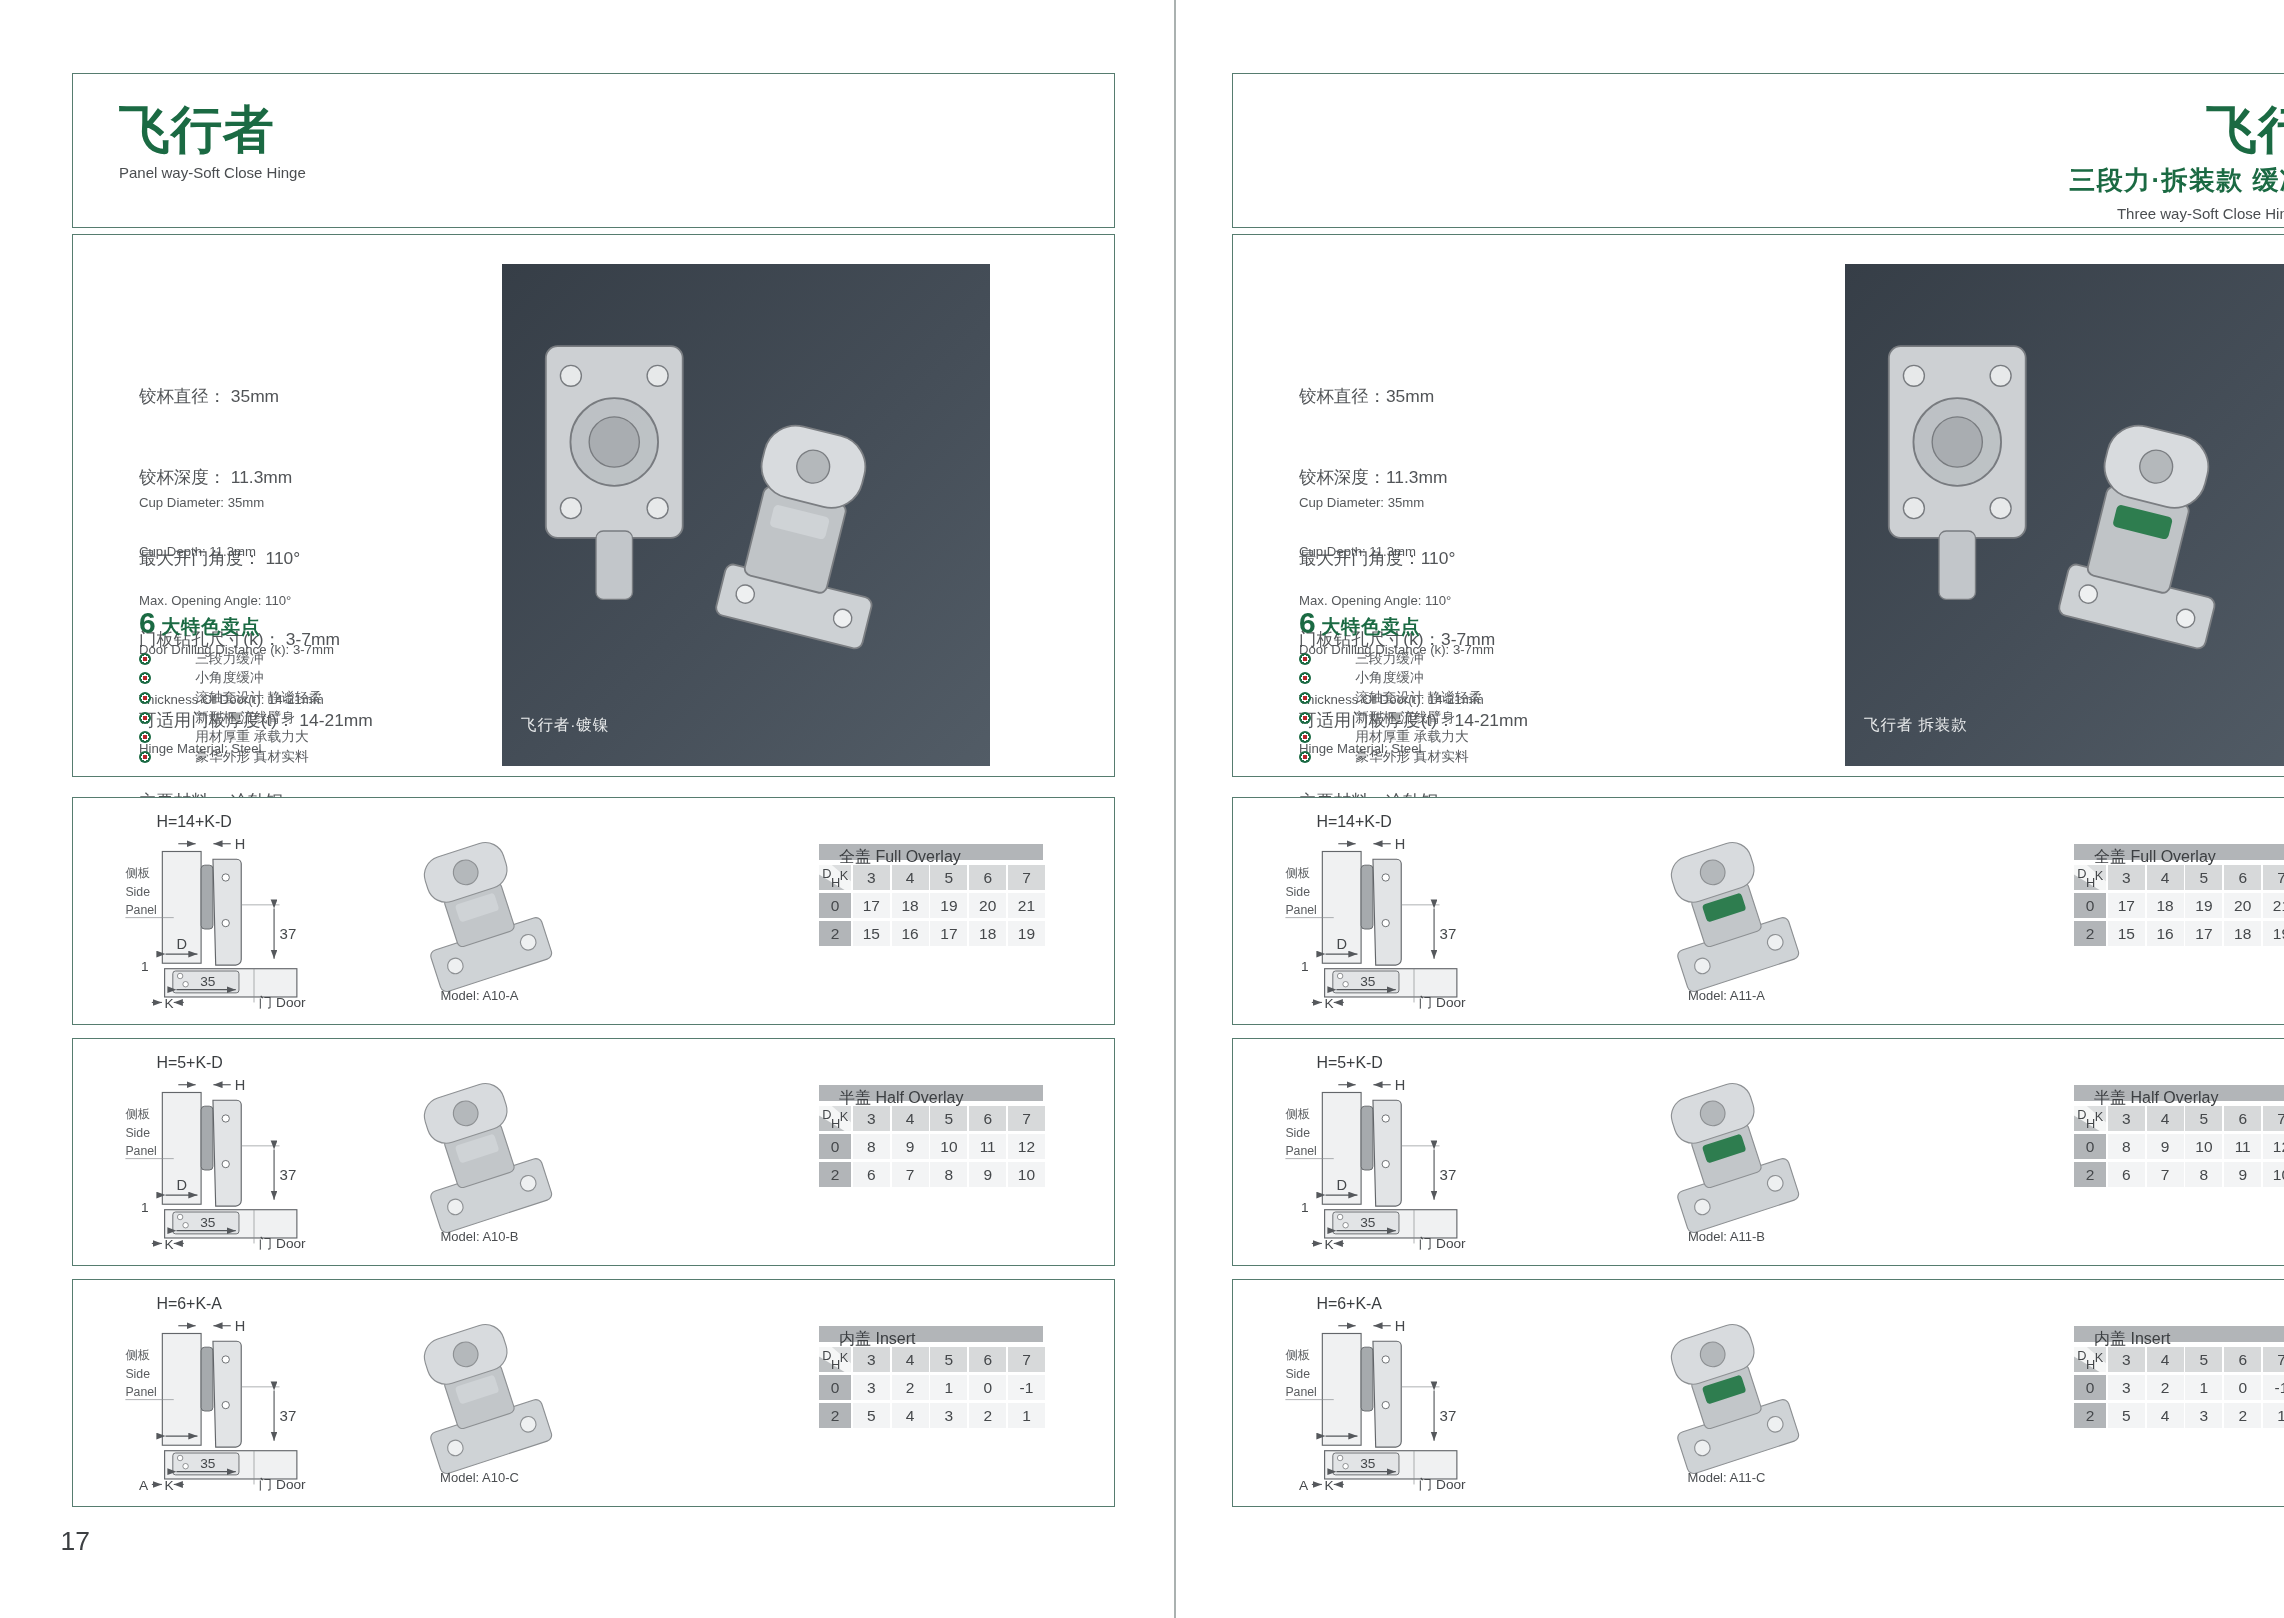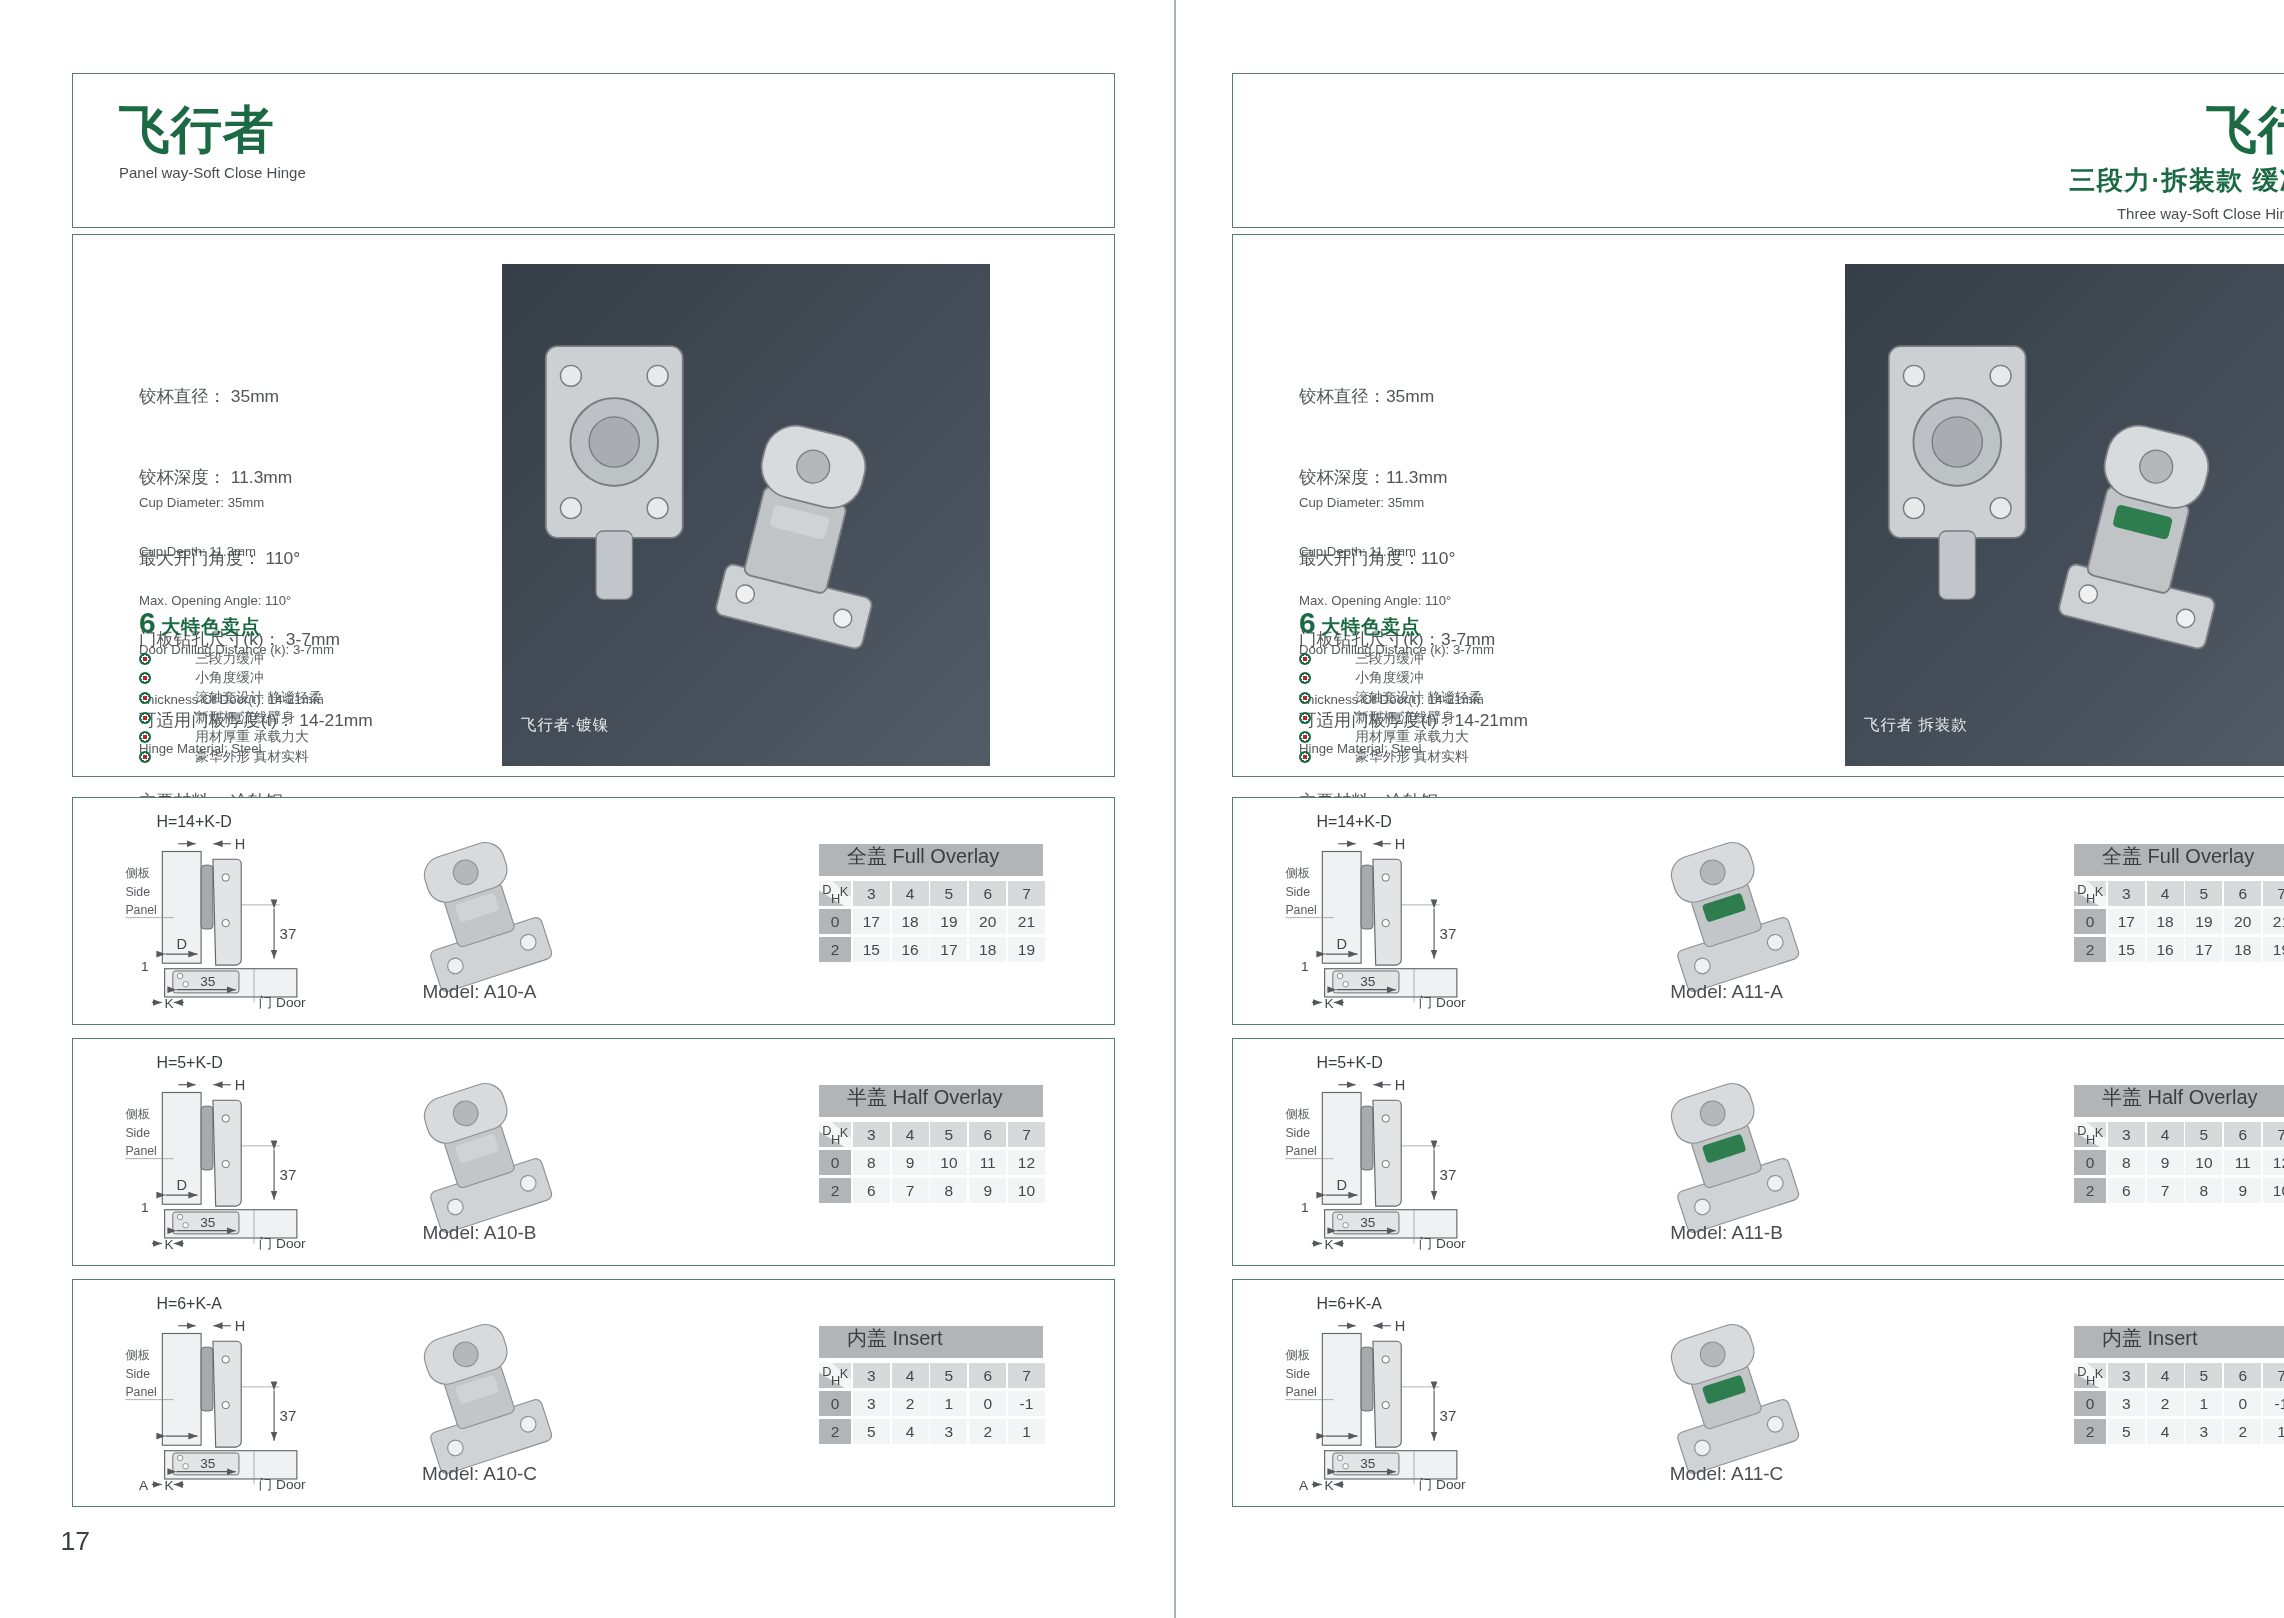--- a/index.html
+++ b/index.html
@@ -37,28 +37,28 @@
     background:linear-gradient(135deg,#363e47 0%,#454e58 55%,#525c66 100%);}
   .page--left .photo{right:124px;}
   .page--right .photo{right:56px;}
   .photo-caption{position:absolute;left:19px;bottom:30px;color:#e9ebec;font-size:15.5px;letter-spacing:0.9px;}
   
   .row-box{position:absolute;}
   .diagram{position:absolute;left:46px;top:10px;}
   .rphoto{position:absolute;top:22px;}
   .page--left .rphoto{left:320px;}
   .page--right .rphoto{left:407px;}
-  .model{position:absolute;bottom:21px;width:183px;text-align:center;font-size:19px;color:#4a4d50;}
+  .model{position:absolute;bottom:21px;width:183px;text-align:center;font-size:13px;color:#4a4d50;}
   .page--left .model{left:315px;}
   .page--right .model{left:402px;}
   .spec-table{position:absolute;top:46px;width:224px;}
   .page--left .spec-table{right:71px;}
   .page--right .spec-table{right:91px;}
-  .t-title{height:32px;background:#b2b5b8;color:#3b3e41;font-size:20px;line-height:25px;
-    padding-left:28px;box-sizing:border-box;}
+  .t-title{height:16px;background:#b2b5b8;color:#3b3e41;font-size:16px;line-height:25px;
+    padding-left:20px;box-sizing:border-box;}
   .t-grid{display:grid;grid-template-columns:32px repeat(5,37px);gap:3.2px 1.8px;margin-top:5px;}
   .t-grid .cell{height:25px;display:flex;align-items:center;justify-content:center;
     font-size:15.5px;color:#45484b;}
   .hc{background:#d7d9da;}
   .rh{background:#b2b5b8;}
   .dc{background:#f3f4f5;}
   .corner{position:relative;background:#f5f6f6;overflow:hidden;}
   .corner .c-k-tri{position:absolute;inset:0;background:#dcdedf;clip-path:polygon(40% 0,100% 0,100% 65%);}
   .corner .c-h-tri{position:absolute;inset:0;background:#bdc0c2;clip-path:polygon(0 38%,80% 100%,0 100%);}
   .corner span{position:absolute;font-size:12.8px;color:#45484b;}

